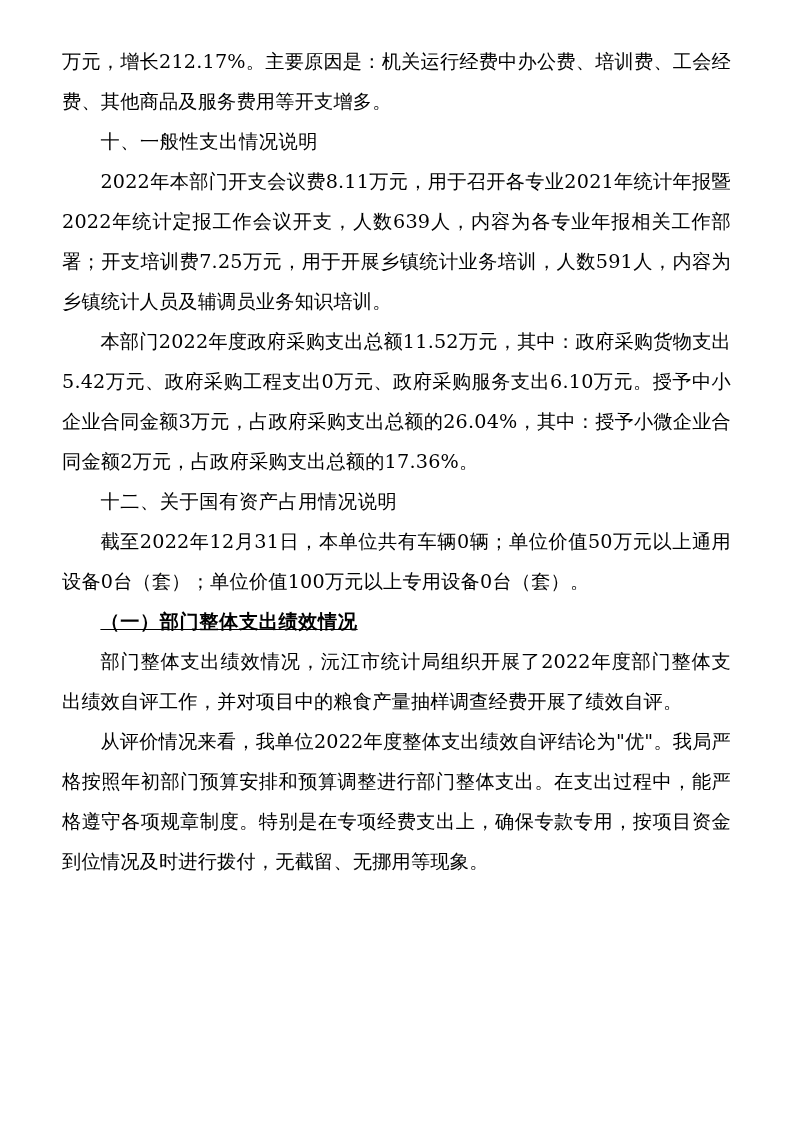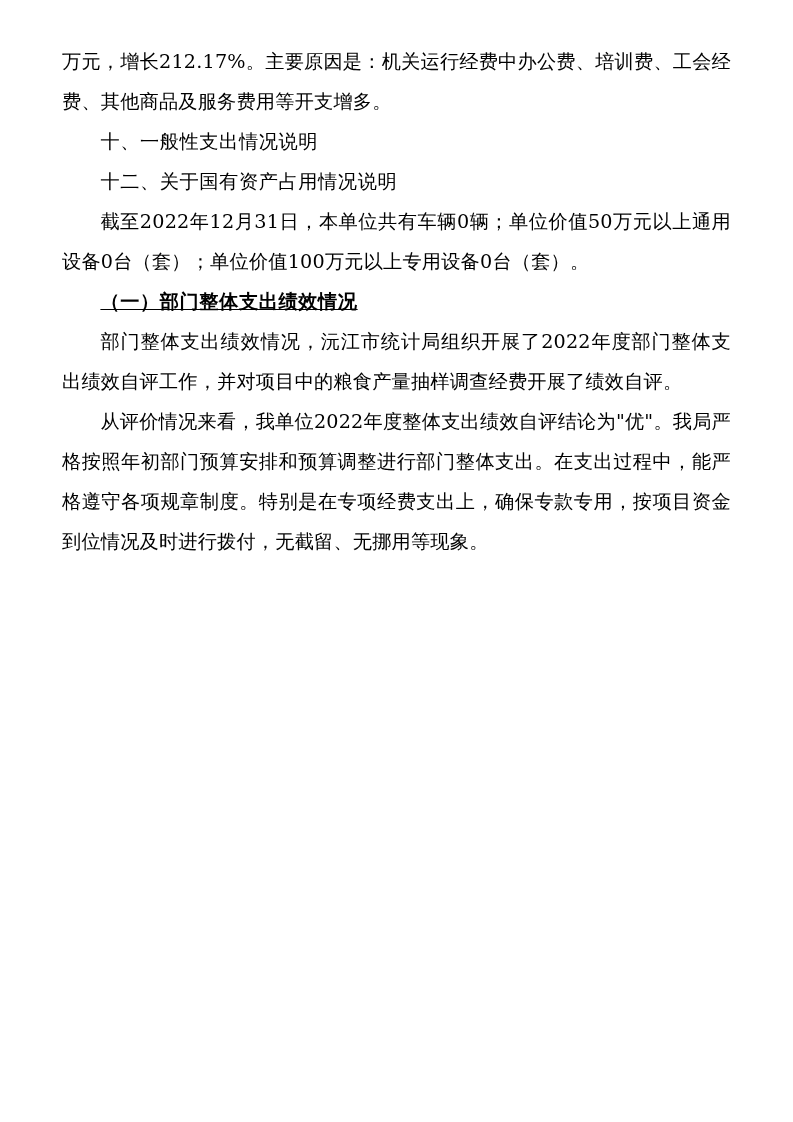--- a/index.html
+++ b/index.html
@@ -53,22 +53,24 @@
 </head>
 <body>
 
 <div class="page">
   <div class="doc-body">
 
     <p class="para-cont">万元，增长212.17%。主要原因是：机关运行经费中办公费、培训费、工会经费、其他商品及服务费用等开支增多。</p>
 
     <p class="heading">十、一般性支出情况说明</p>
 
+    <p class="para">2022年本部门开支会议费8.11万元，用于召开各专业2021年统计年报暨2022年统计定报工作会议开支，人数639人，内容为各专业年报相关工作部署；开支培训费7.25万元，用于开展乡镇统计业务培训，人数591人，内容为乡镇统计人员及辅调员业务知识培训。</p>
 
 
+    <p class="para">本部门2022年度政府采购支出总额11.52万元，其中：政府采购货物支出5.42万元、政府采购工程支出0万元、政府采购服务支出6.10万元。授予中小企业合同金额3万元，占政府采购支出总额的26.04%，其中：授予小微企业合同金额2万元，占政府采购支出总额的17.36%。</p>
 
     <p class="heading">十二、关于国有资产占用情况说明</p>
 
     <p class="para">截至2022年12月31日，本单位共有车辆0辆；单位价值50万元以上通用设备0台（套）；单位价值100万元以上专用设备0台（套）。</p>
 
 
     <p class="subheading">（一）部门整体支出绩效情况</p>
 
     <p class="para">部门整体支出绩效情况，沅江市统计局组织开展了2022年度部门整体支出绩效自评工作，并对项目中的粮食产量抽样调查经费开展了绩效自评。</p>
 

